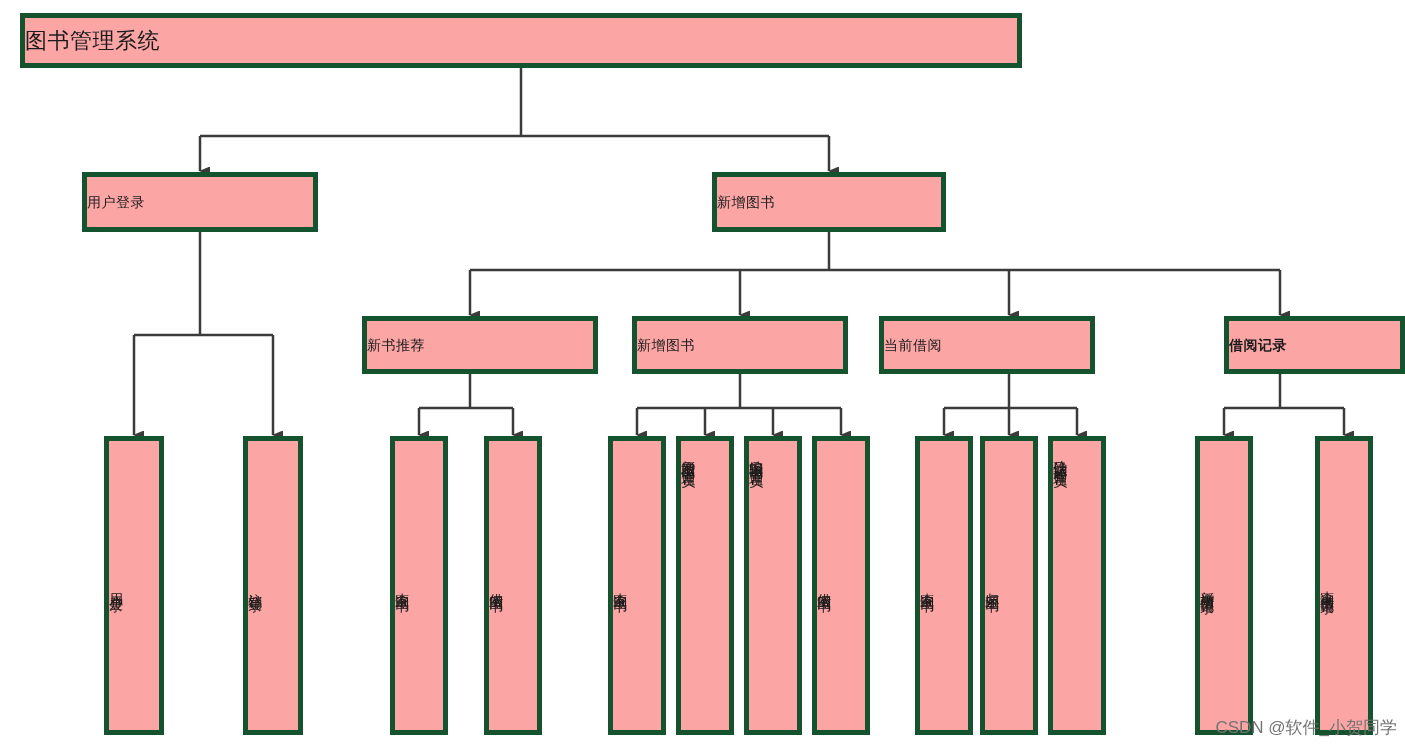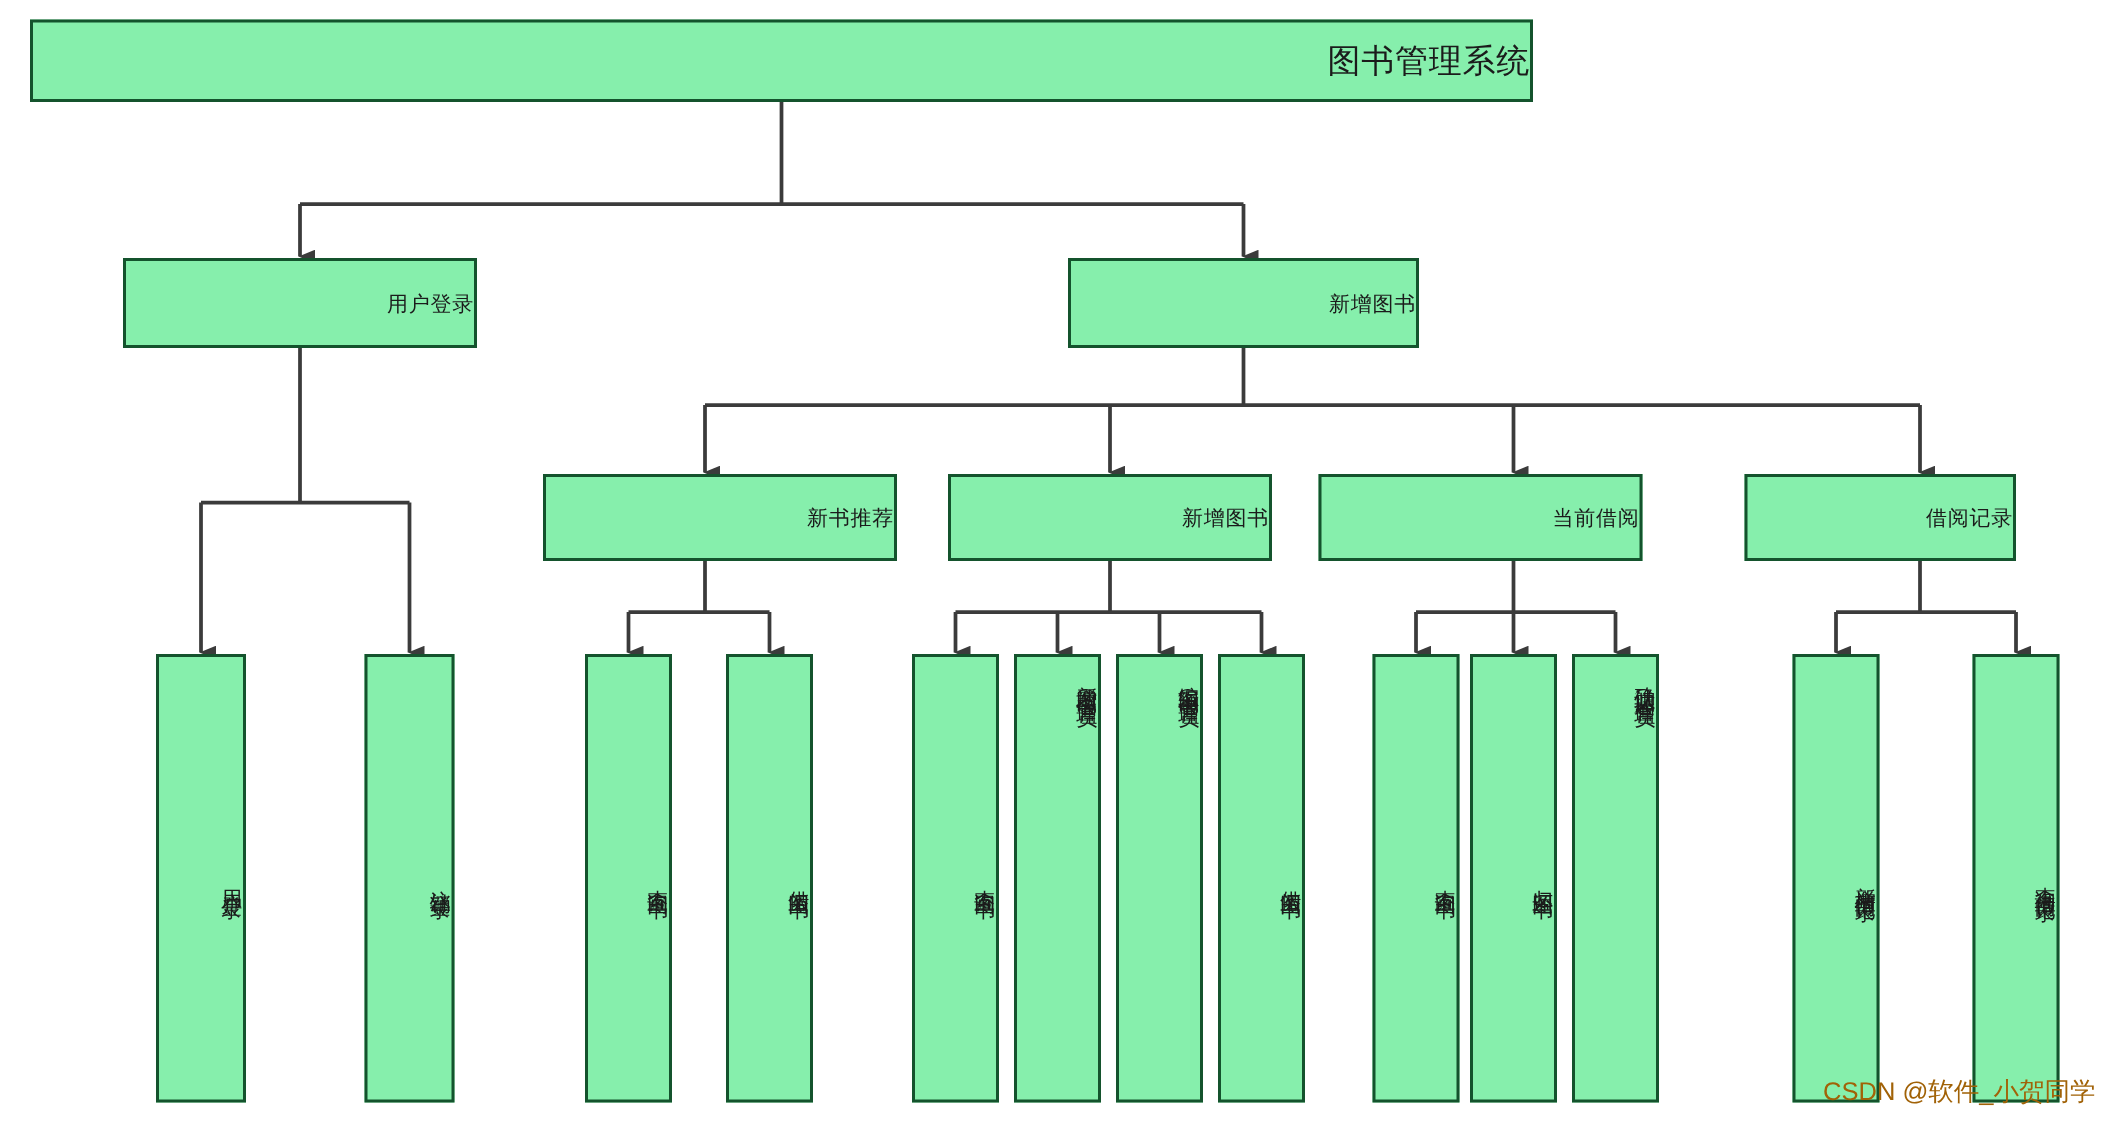--- a/index.html
+++ b/index.html
@@ -18,25 +18,25 @@
     overflow: hidden;
   }
   #diagram-svg {
     position: absolute;
     left: 0;
     top: 0;
   }
   .node-box {
     position: absolute;
     box-sizing: border-box;
-    background: #86efac;
-    border: 2px solid #14532d;
+    background: #fca5a5;
+    border: 5px solid #14532d;
     display: flex;
     align-items: center;
-    justify-content: flex-end;
+    justify-content: flex-start;
     overflow: hidden;
   }
   .node-label {
     color: #1b1b1b;
     font-size: 14px;
     line-height: 1.18;
     text-align: center;
     white-space: nowrap;
     letter-spacing: 0.5px;
   }
@@ -54,21 +54,21 @@
     padding-top: 8px;
   }
   .node-box.vertical.centered {
     align-items: center;
     padding-top: 0;
   }
   #watermark {
     position: absolute;
     right: 8px;
     bottom: 8px;
-    color: #a16207;
+    color: #737373;
     font-size: 17px;
     white-space: nowrap;
     user-select: none;
   }
 </style>
 </head>
 <body>
 
 <div id="diagram-root">
   <svg id="diagram-svg" width="1405" height="747" viewBox="0 0 1405 747">
@@ -126,21 +126,21 @@
       </div>
       <div class="node-box" style="left: 362px; top: 316px; width: 236px; height: 58px;">
         <span class="node-label">新书推荐</span>
       </div>
       <div class="node-box" style="left: 632px; top: 316px; width: 216px; height: 58px;">
         <span class="node-label">新增图书</span>
       </div>
       <div class="node-box" style="left: 879px; top: 316px; width: 216px; height: 58px;">
         <span class="node-label">当前借阅</span>
       </div>
-      <div class="node-box" style="left: 1163px; top: 316px; width: 181px; height: 58px;">
+      <div class="node-box" style="left: 1224px; top: 316px; width: 181px; height: 58px; font-weight: bold;">
         <span class="node-label">借阅记录</span>
       </div>
       <div class="node-box vertical centered" style="left: 104px; top: 436px; width: 60px; height: 299px;">
         <span class="node-label">用户登录</span>
       </div>
       <div class="node-box vertical centered" style="left: 243px; top: 436px; width: 60px; height: 299px;">
         <span class="node-label">注销登录</span>
       </div>
       <div class="node-box vertical centered" style="left: 390px; top: 436px; width: 58px; height: 299px;">
         <span class="node-label">查询图书</span>

